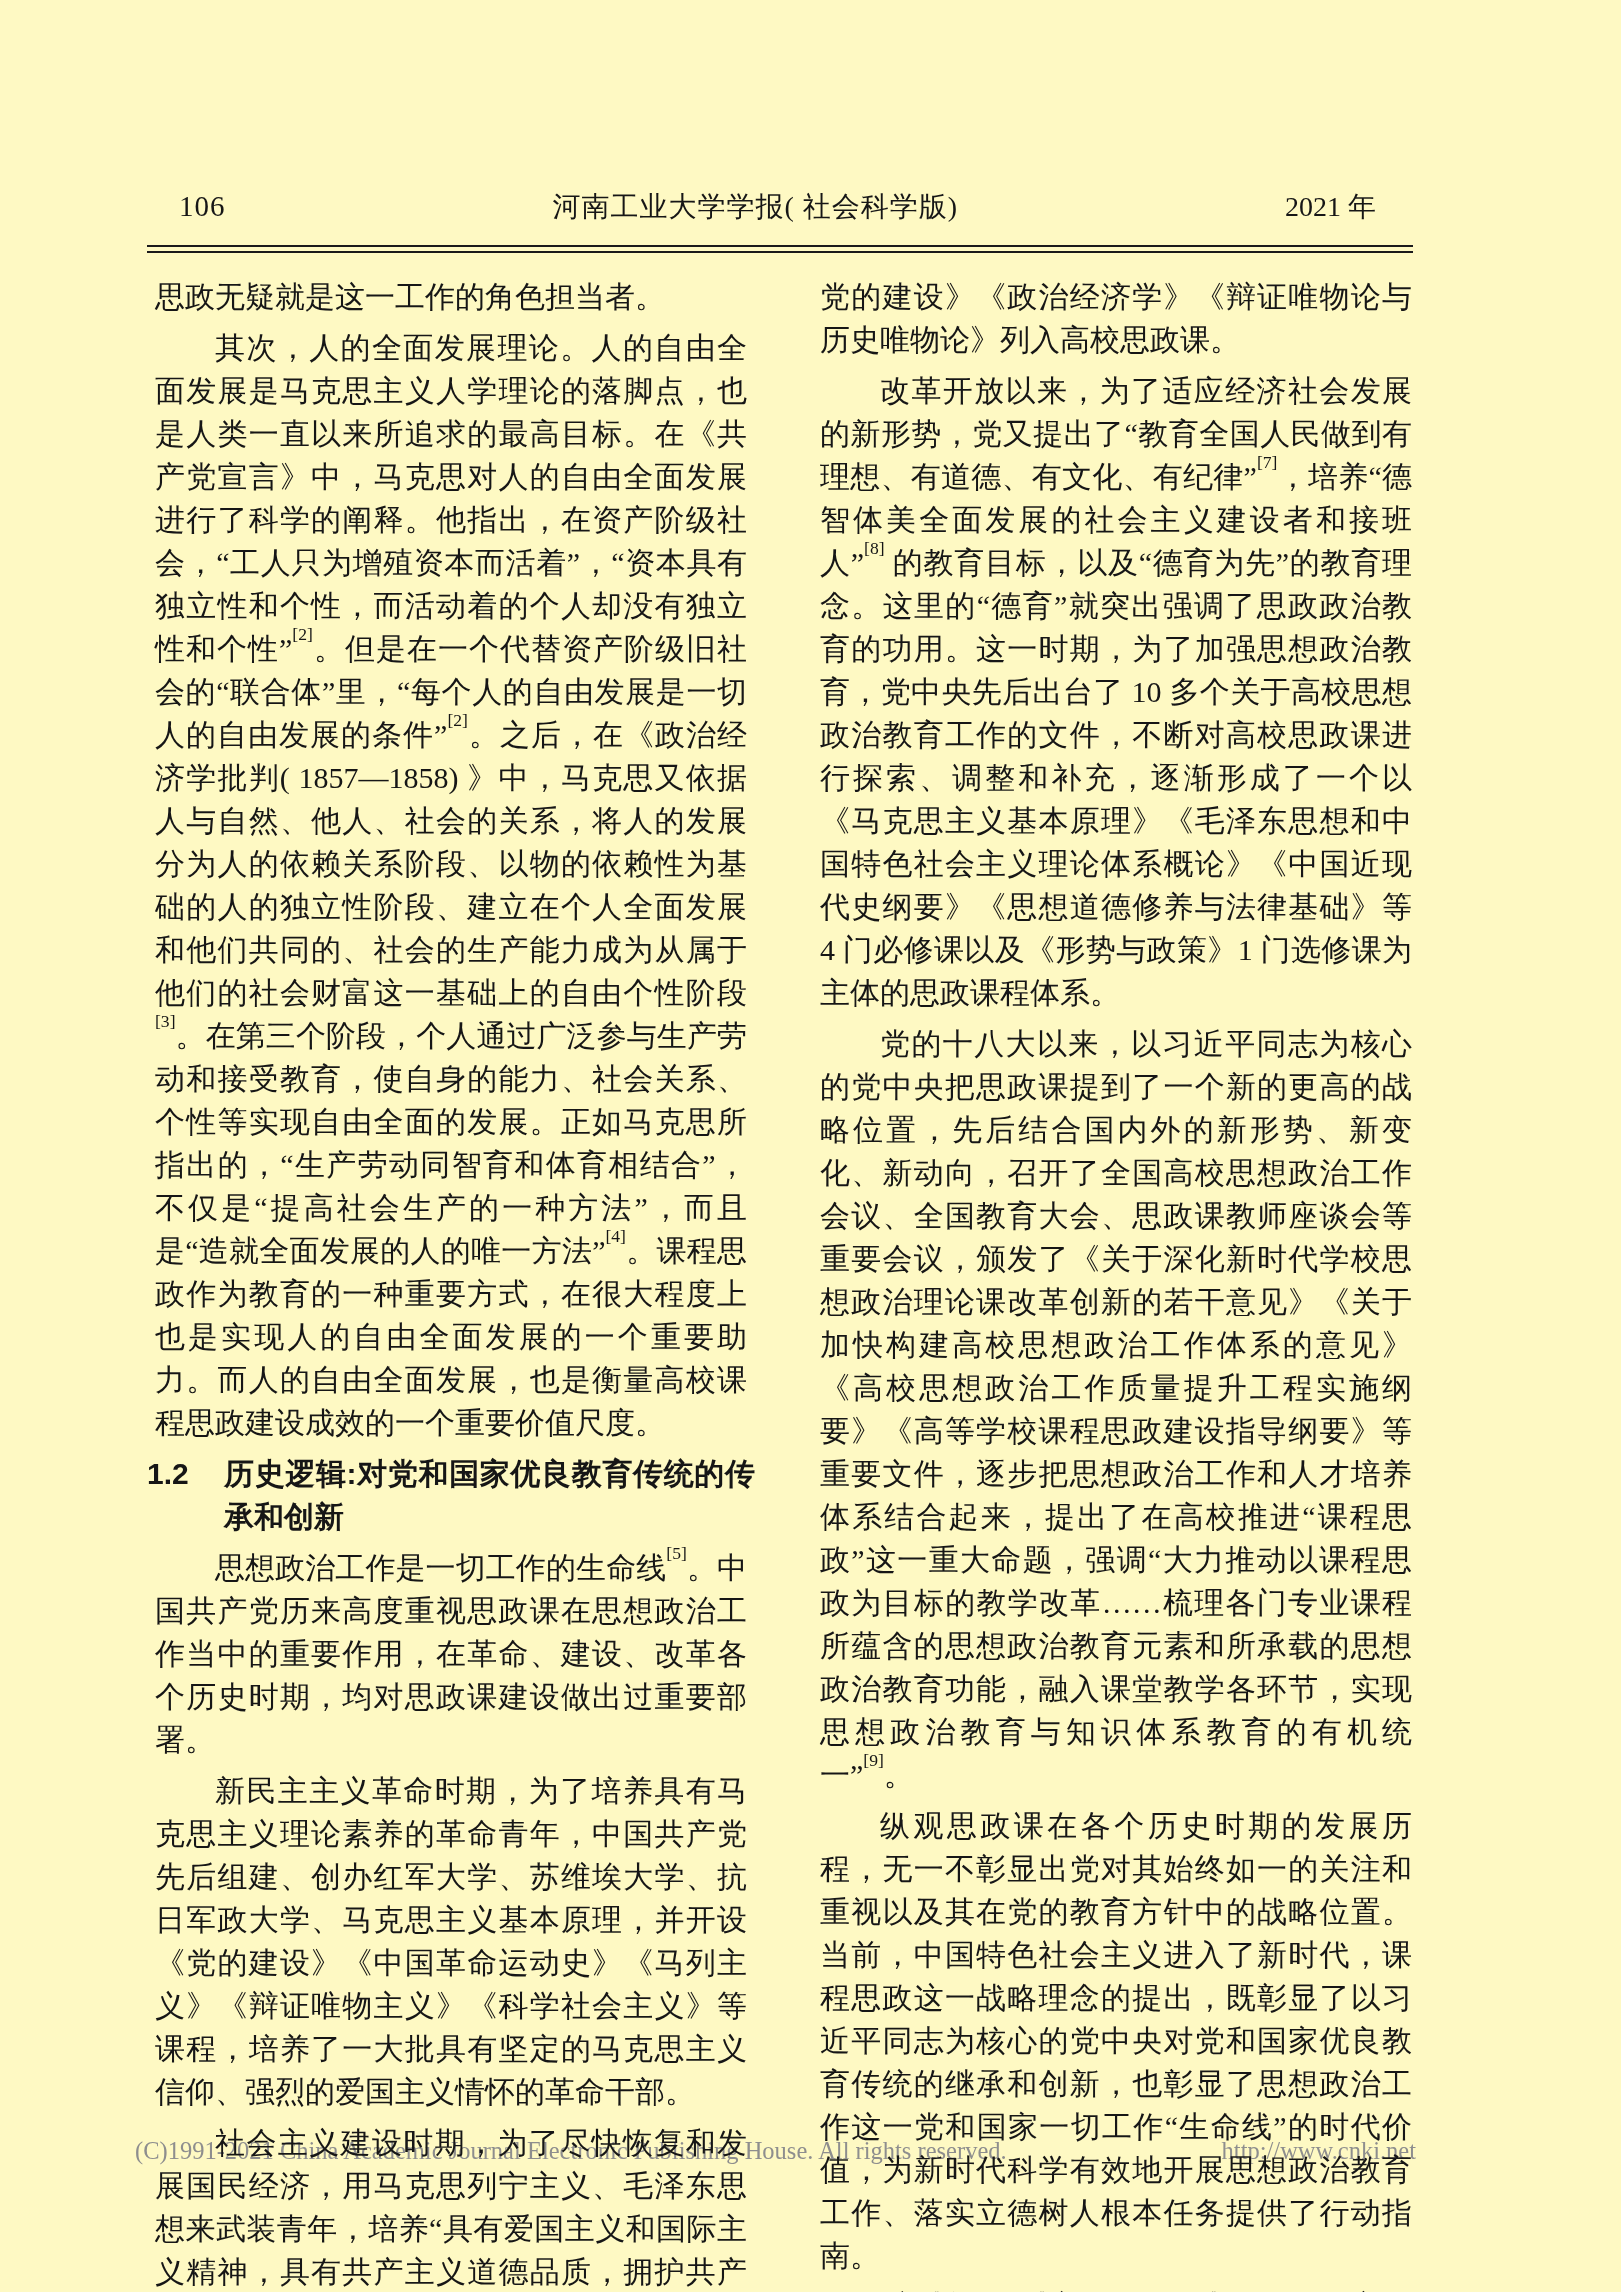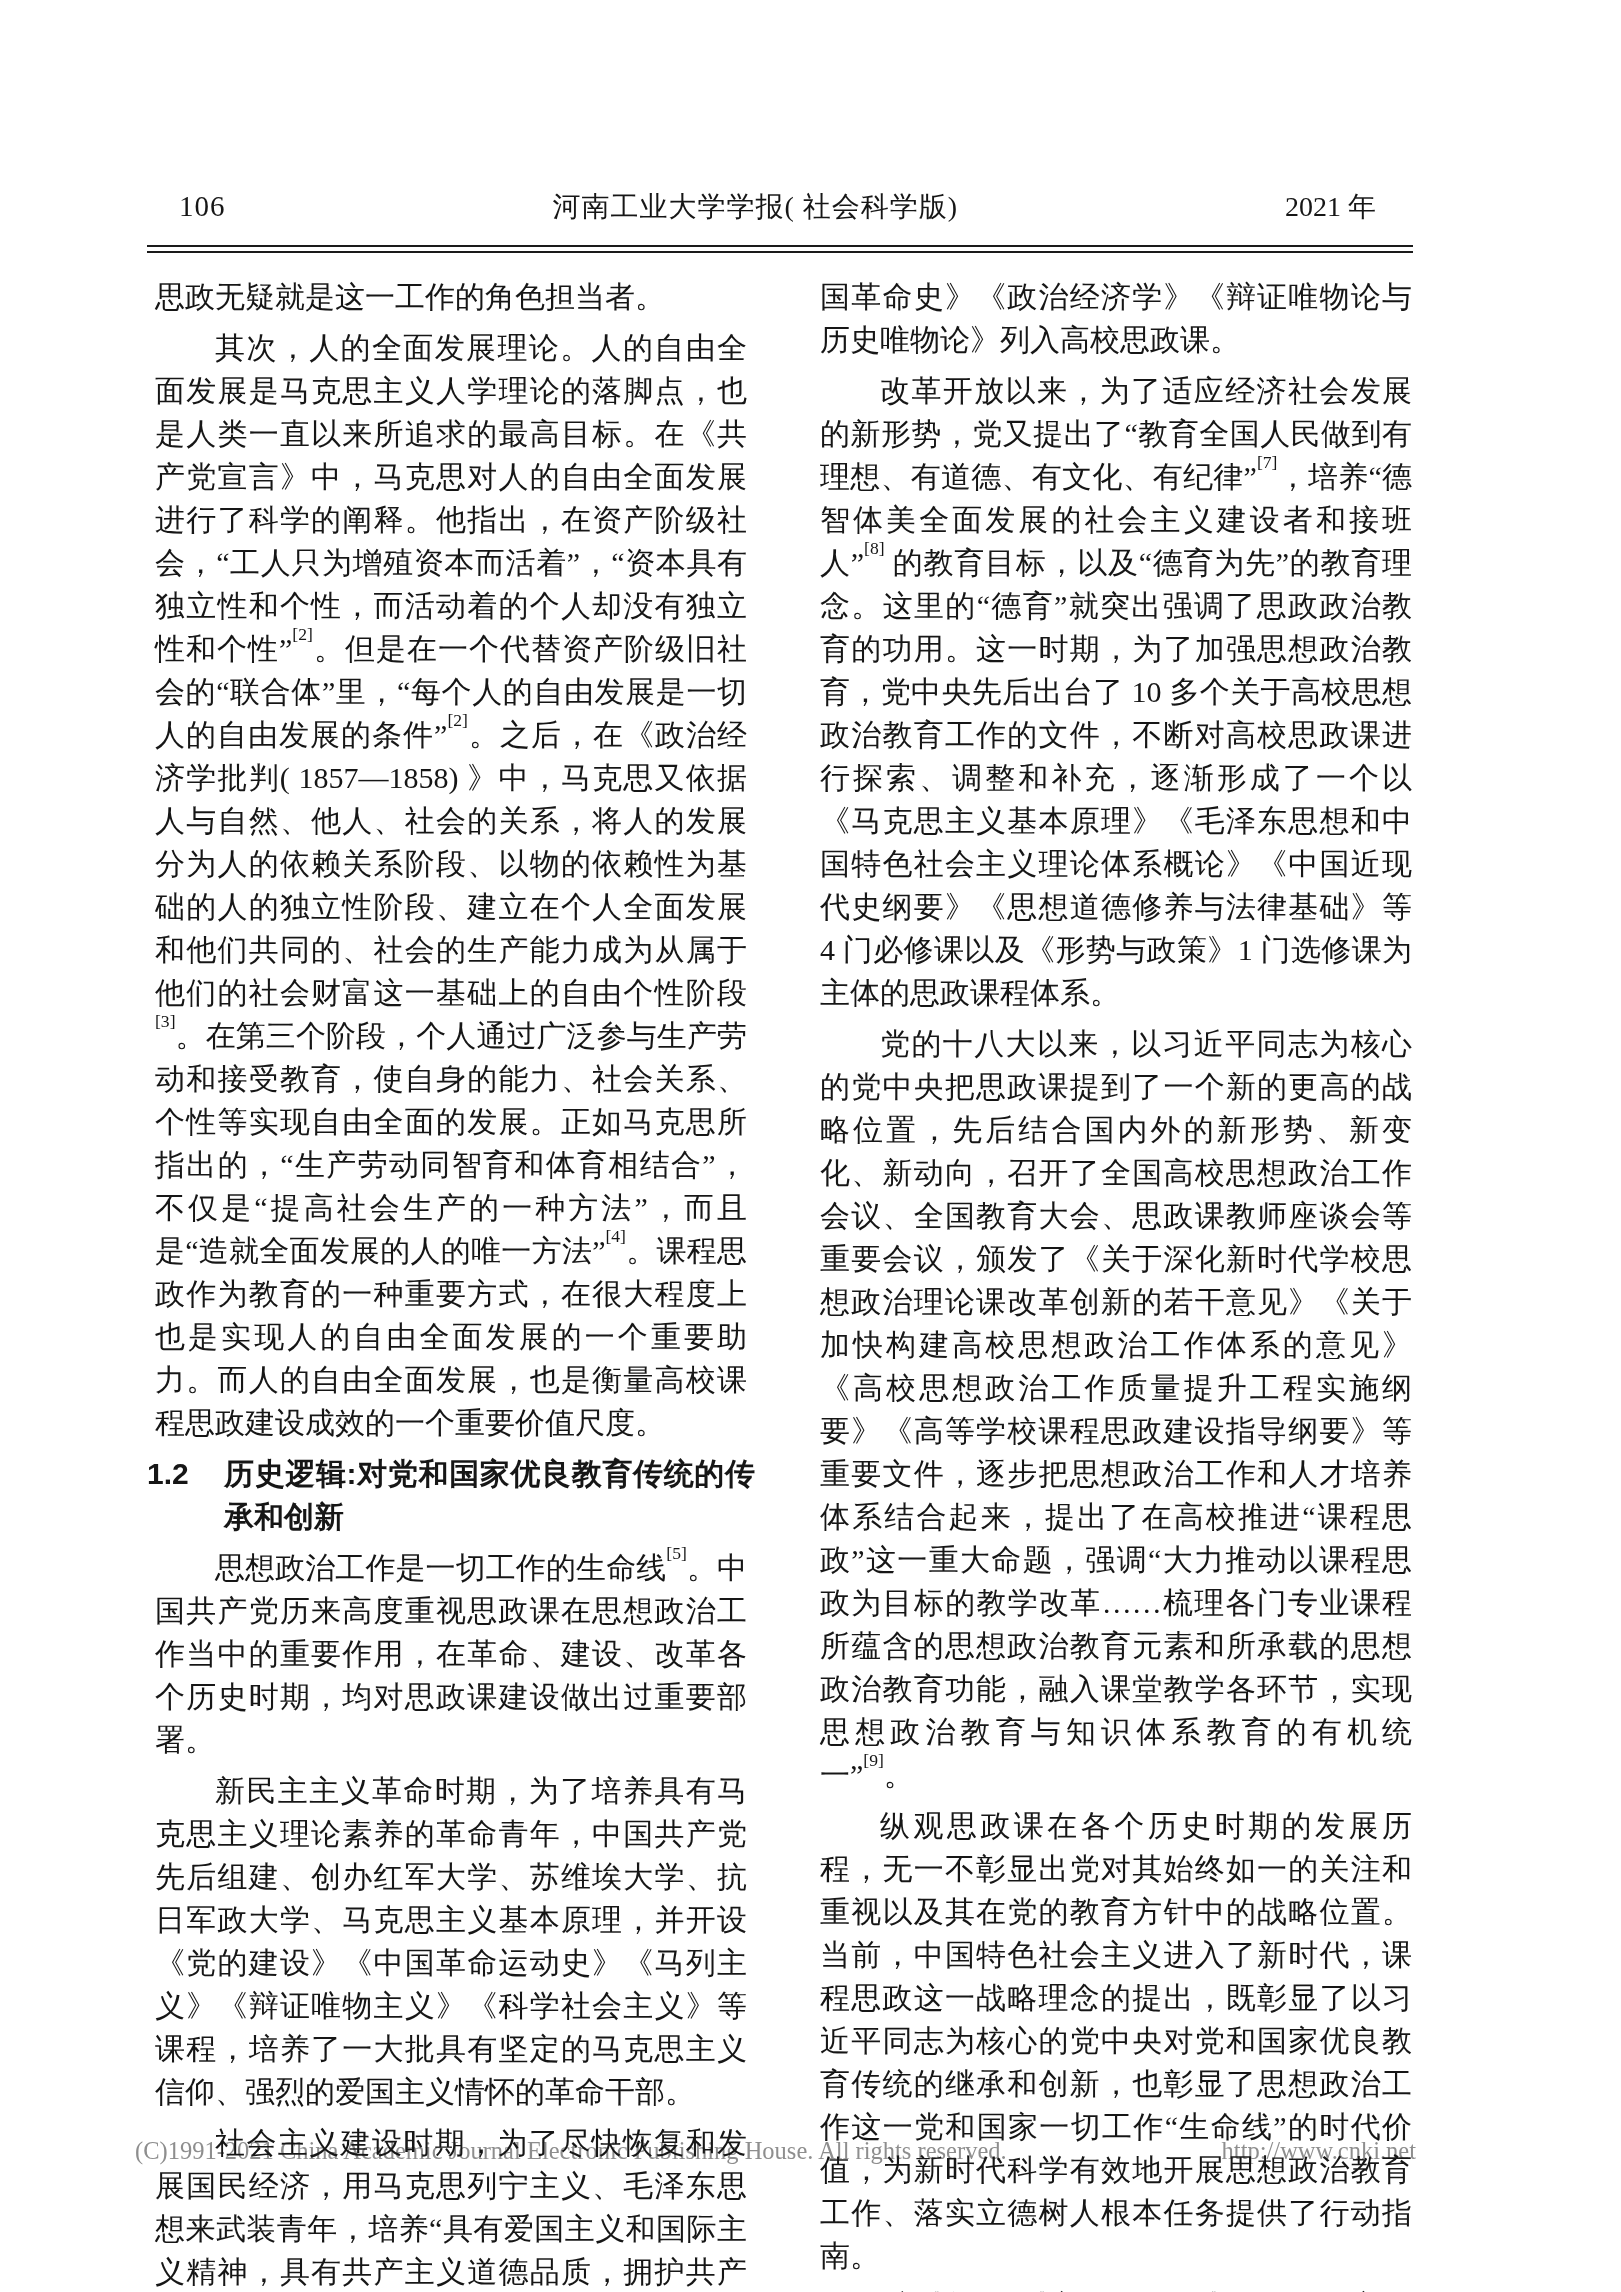--- a/index.html
+++ b/index.html
@@ -1,20 +1,20 @@
 <!DOCTYPE html>
 <html><head>
 <meta charset="utf-8">
 <style>
   html,body{margin:0;padding:0;background:#e9e9e7;}
   .page{
     position:relative;
     width:1621px;height:2293px;
     margin:0 auto;
-    background:#ffffff;
+    background:#fef9c3;
     font-family:"Liberation Serif","DejaVu Serif",serif;
     color:#161616;
     overflow:hidden;
   }
   .header{
     position:absolute;
     left:179px;right:245px;top:188px;
     display:flex;justify-content:space-between;align-items:baseline;
     font-size:28px;
   }
@@ -85,21 +85,21 @@
         <div class="para indent">其次，人的全面发展理论。人的自由全面发展是马克思主义人学理论的落脚点，也是人类一直以来所追求的最高目标。在《共产党宣言》中，马克思对人的自由全面发展进行了科学的阐释。他指出，在资产阶级社会，“工人只为增殖资本而活着”，“资本具有独立性和个性，而活动着的个人却没有独立性和个性”<sup class="ref">[2]</sup>。但是在一个代替资产阶级旧社会的“联合体”里，“每个人的自由发展是一切人的自由发展的条件”<sup class="ref">[2]</sup>。之后，在《政治经济学批判( 1857—1858) 》中，马克思又依据人与自然、他人、社会的关系，将人的发展分为人的依赖关系阶段、以物的依赖性为基础的人的独立性阶段、建立在个人全面发展和他们共同的、社会的生产能力成为从属于他们的社会财富这一基础上的自由个性阶段<sup class="ref">[3]</sup>。在第三个阶段，个人通过广泛参与生产劳动和接受教育，使自身的能力、社会关系、个性等实现自由全面的发展。正如马克思所指出的，“生产劳动同智育和体育相结合”，不仅是“提高社会生产的一种方法”，而且是“造就全面发展的人的唯一方法”<sup class="ref">[4]</sup>。课程思政作为教育的一种重要方式，在很大程度上也是实现人的自由全面发展的一个重要助力。而人的自由全面发展，也是衡量高校课程思政建设成效的一个重要价值尺度。</div>
         <div class="heading">
           <span class="hnum">1.2</span>
           <span class="htext">历史逻辑:对党和国家优良教育传统的传承和创新</span>
         </div>
         <div class="para indent">思想政治工作是一切工作的生命线<sup class="ref">[5]</sup>。中国共产党历来高度重视思政课在思想政治工作当中的重要作用，在革命、建设、改革各个历史时期，均对思政课建设做出过重要部署。</div>
         <div class="para indent">新民主主义革命时期，为了培养具有马克思主义理论素养的革命青年，中国共产党先后组建、创办红军大学、苏维埃大学、抗日军政大学、马克思主义基本原理，并开设《党的建设》《中国革命运动史》《马列主义》《辩证唯物主义》《科学社会主义》等课程，培养了一大批具有坚定的马克思主义信仰、强烈的爱国主义情怀的革命干部。</div>
         <div class="para indent">社会主义建设时期，为了尽快恢复和发展国民经济，用马克思列宁主义、毛泽东思想来武装青年，培养“具有爱国主义和国际主义精神，具有共产主义道德品质，拥护共产党的领导，拥护社会主义，愿为社会主义事业服务、为人民服务”<sup class="ref">[6]</sup>的社会主义建设者，党又把《马列主义基础》《中</div>
       </div>
     <div class="col">
-        <div class="para">国革命史》《政治经济学》《辩证唯物论与历史唯物论》列入高校思政课。</div>
+        <div class="para">党的建设》《政治经济学》《辩证唯物论与历史唯物论》列入高校思政课。</div>
         <div class="para indent">改革开放以来，为了适应经济社会发展的新形势，党又提出了“教育全国人民做到有理想、有道德、有文化、有纪律”<sup class="ref">[7]</sup>，培养“德智体美全面发展的社会主义建设者和接班人”<sup class="ref">[8]</sup> 的教育目标，以及“德育为先”的教育理念。这里的“德育”就突出强调了思政政治教育的功用。这一时期，为了加强思想政治教育，党中央先后出台了 10 多个关于高校思想政治教育工作的文件，不断对高校思政课进行探索、调整和补充，逐渐形成了一个以《马克思主义基本原理》《毛泽东思想和中国特色社会主义理论体系概论》《中国近现代史纲要》《思想道德修养与法律基础》等 4 门必修课以及《形势与政策》1 门选修课为主体的思政课程体系。</div>
         <div class="para indent">党的十八大以来，以习近平同志为核心的党中央把思政课提到了一个新的更高的战略位置，先后结合国内外的新形势、新变化、新动向，召开了全国高校思想政治工作会议、全国教育大会、思政课教师座谈会等重要会议，颁发了《关于深化新时代学校思想政治理论课改革创新的若干意见》《关于加快构建高校思想政治工作体系的意见》《高校思想政治工作质量提升工程实施纲要》《高等学校课程思政建设指导纲要》等重要文件，逐步把思想政治工作和人才培养体系结合起来，提出了在高校推进“课程思政”这一重大命题，强调“大力推动以课程思政为目标的教学改革……梳理各门专业课程所蕴含的思想政治教育元素和所承载的思想政治教育功能，融入课堂教学各环节，实现思想政治教育与知识体系教育的有机统一”<sup class="ref">[9]</sup>。</div>
         <div class="para indent">纵观思政课在各个历史时期的发展历程，无一不彰显出党对其始终如一的关注和重视以及其在党的教育方针中的战略位置。当前，中国特色社会主义进入了新时代，课程思政这一战略理念的提出，既彰显了以习近平同志为核心的党中央对党和国家优良教育传统的继承和创新，也彰显了思想政治工作这一党和国家一切工作“生命线”的时代价值，为新时代科学有效地开展思想政治教育工作、落实立德树人根本任务提供了行动指南。</div>
         <div class="heading">
           <span class="hnum">1.3</span>
           <span class="htext">实践逻辑:对立德树人根本任务的因应</span>
         </div>
         <div class="para indent">立德树人是教育工作的根本任务。党的十八大首次明确提出，“把立德树人作为教育的根本任务”<sup class="ref">[10]</sup>。党的十九大从新时代坚持和发展中</div>
       </div>
   </div>

